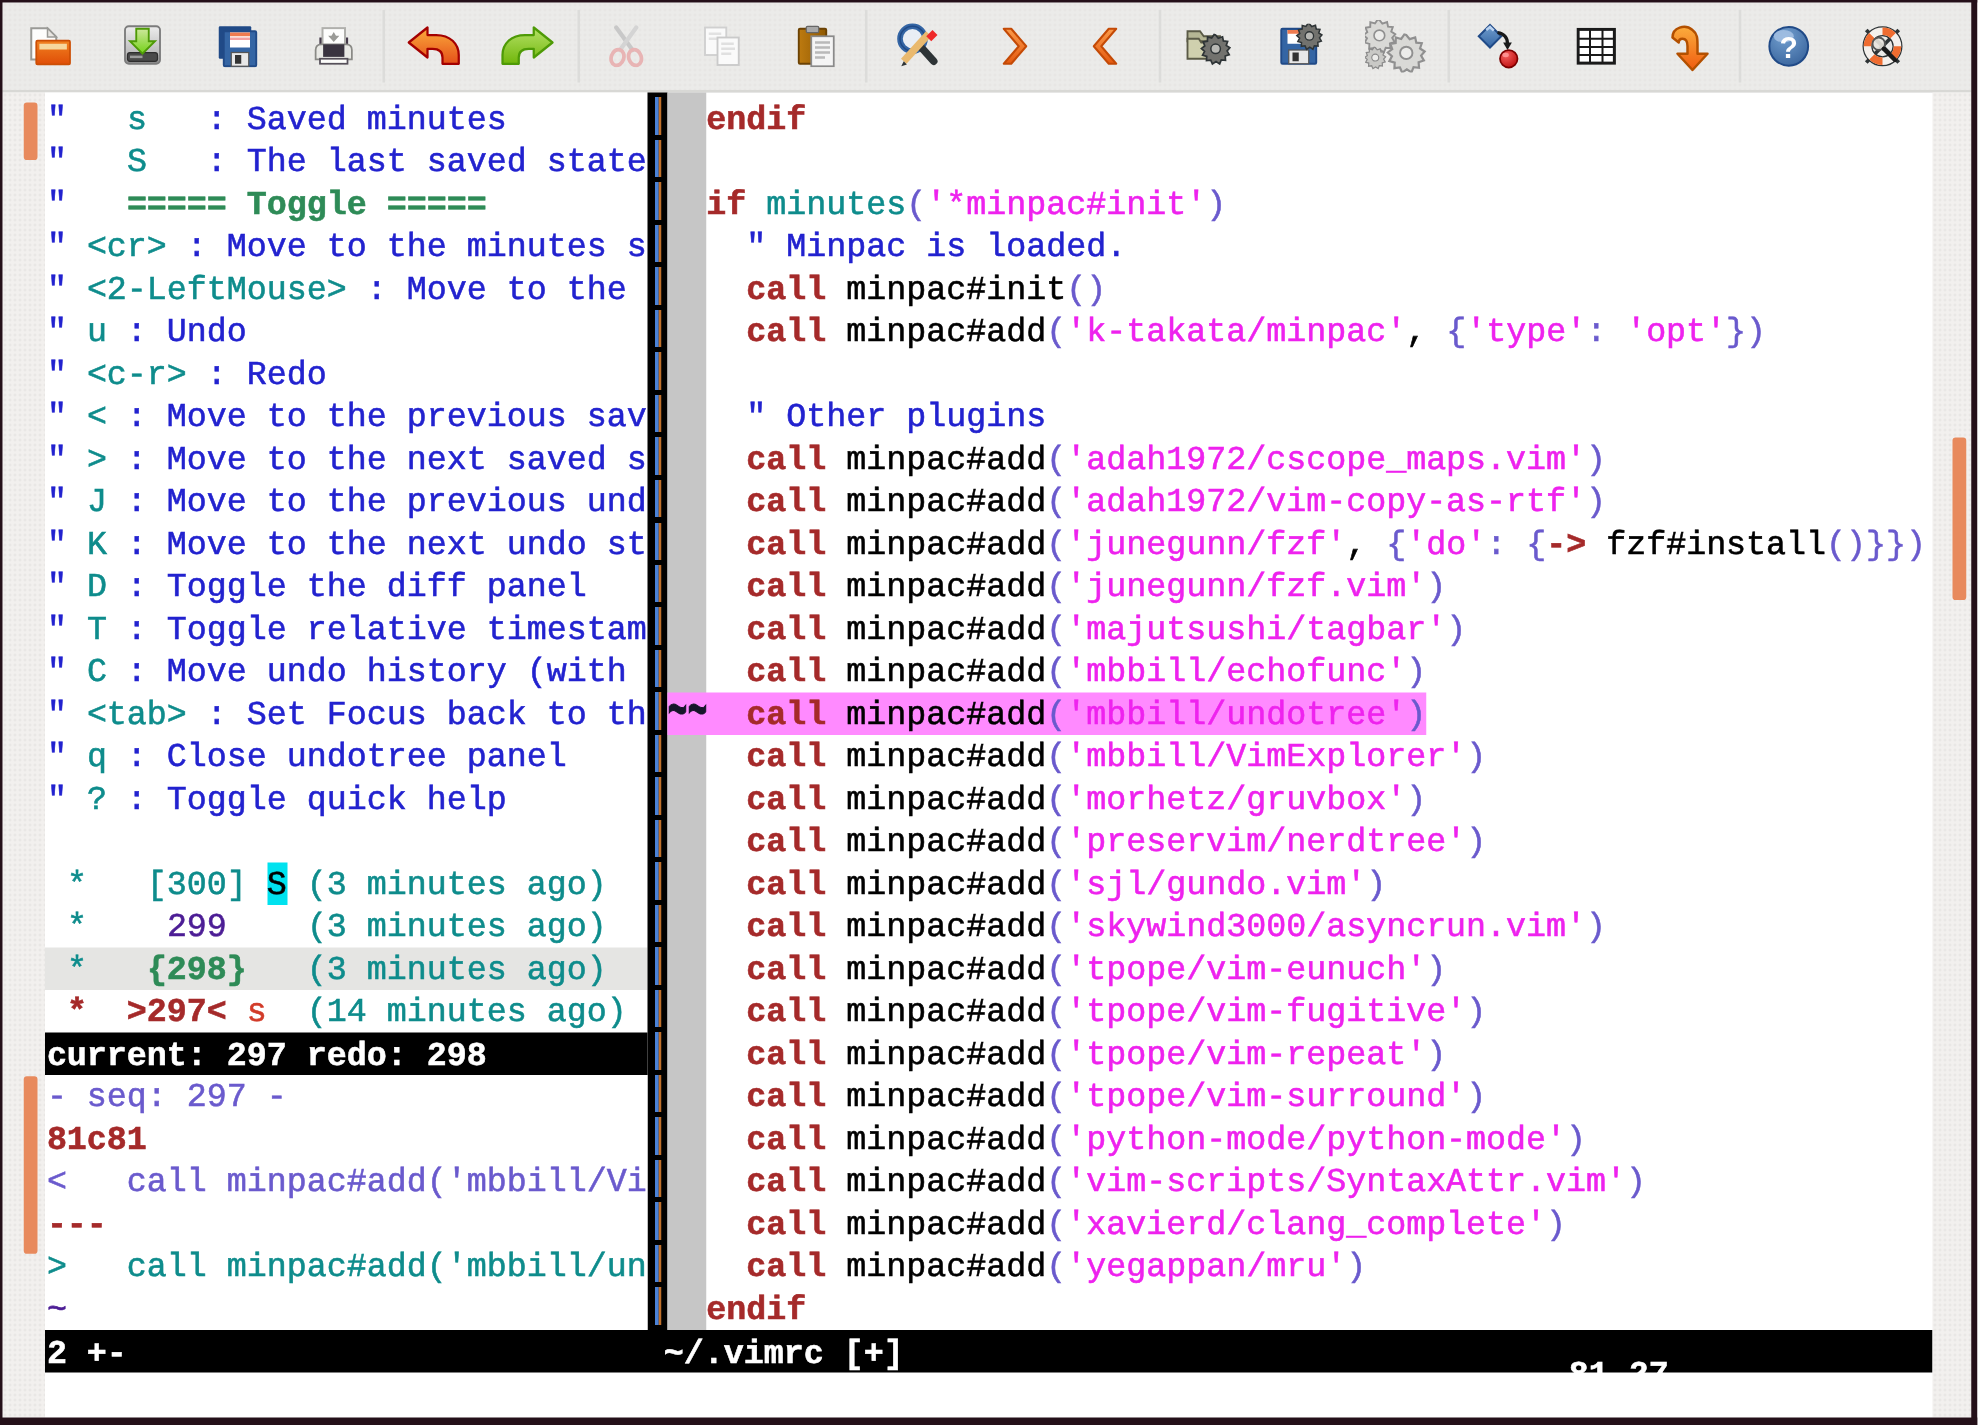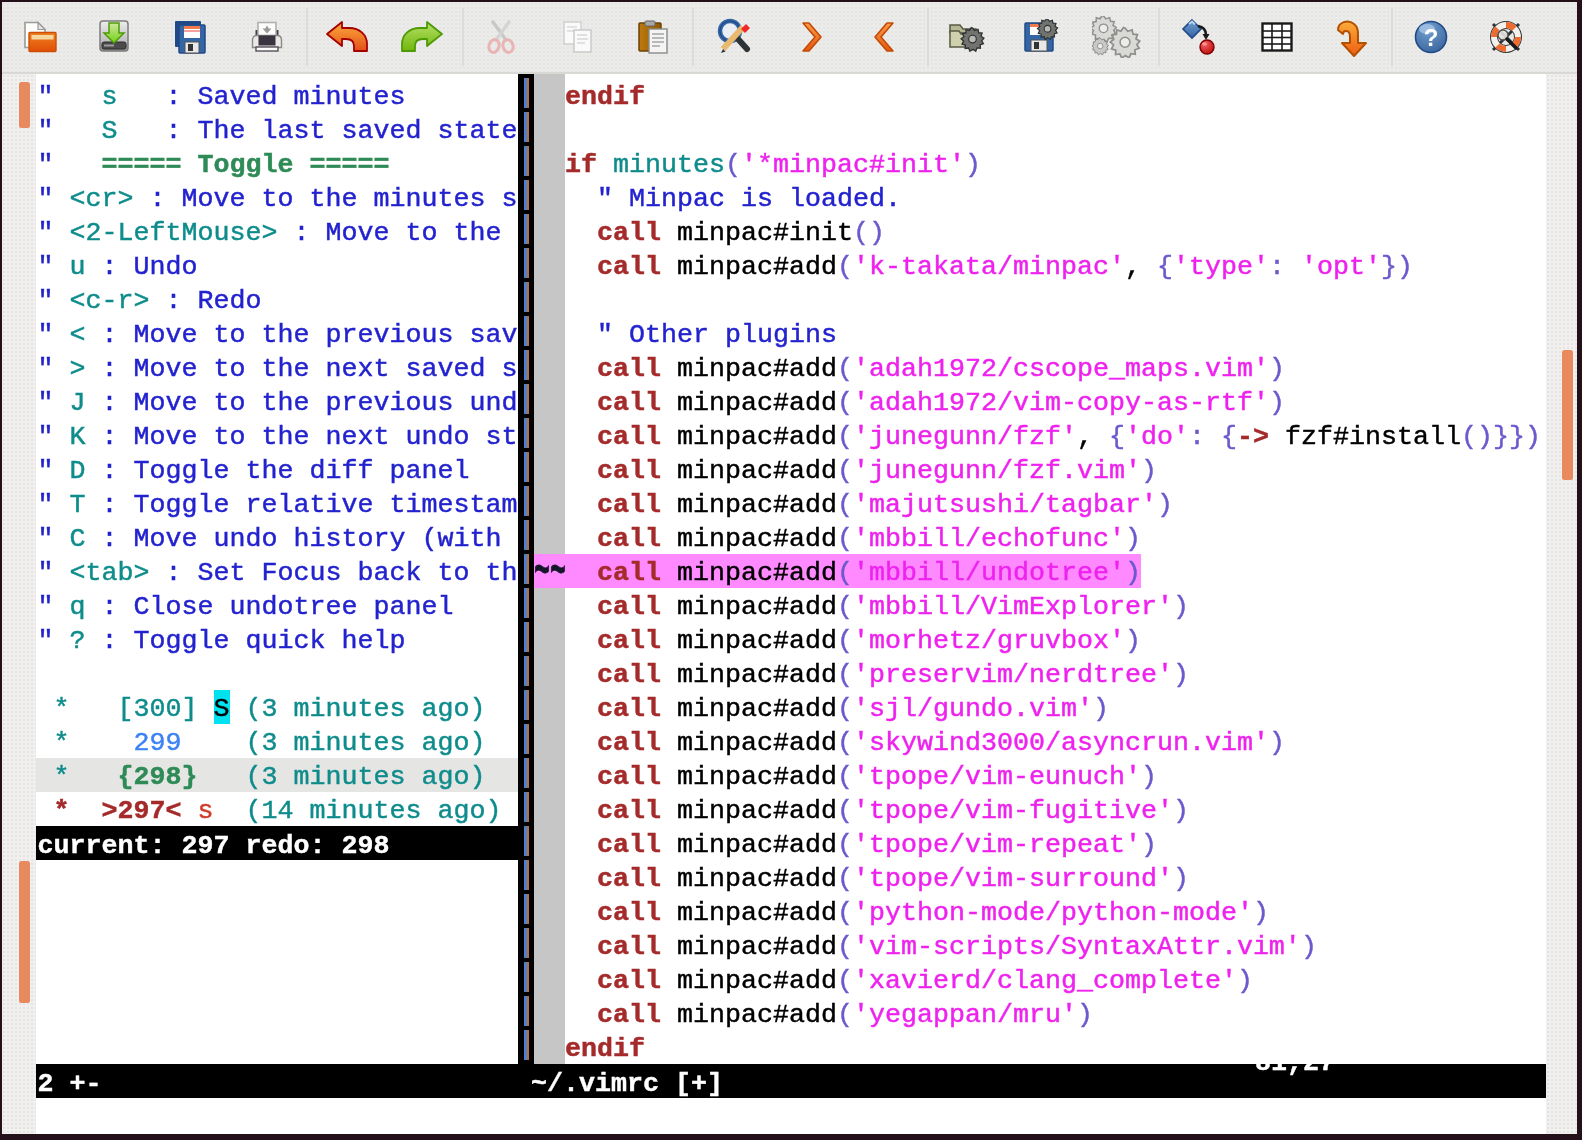--- a/index.html
+++ b/index.html
@@ -5,21 +5,21 @@
 #root{position:absolute;left:0;top:0;width:1582px;height:1140px;background:#fff;overflow:hidden}
 .abs{position:absolute}
 pre{margin:0;font:26.67px/34px "Liberation Mono",monospace;white-space:pre;letter-spacing:0;-webkit-text-stroke:0.45px currentColor}
 .cb{color:#2222cf}
 .ct{color:#0e8c8c}
 .cg{color:#2e8b57;font-weight:bold}
 .cr{color:#a52a2a;font-weight:bold}
 .cm{color:#ee22ee}
 .cs{color:#6a5acd}
 .cR{color:#d23b29}
-.cn{color:#3b82f6}
+.cn{color:#4c1d95}
 .cw{color:#fff;font-weight:bold}
 
 #curS{color:#000}
 .dots{background-image:radial-gradient(#e6e4e2 0.9px,transparent 0.9px);background-size:4px 4px}
 </style></head>
 <body>
 <div id="root">
 
 <div class="abs dots" style="left:2px;top:2px;width:1575px;height:72px;background-color:#ebebe9"></div>
 <div class="abs" style="left:2px;top:72px;width:1575px;height:2px;background:#d8d8d5"></div>
@@ -320,25 +320,33 @@
   <span class="cr">call</span> minpac#add<span class="cs">(</span><span class="cm">'python-mode/python-mode'</span><span class="cs">)</span>
   <span class="cr">call</span> minpac#add<span class="cs">(</span><span class="cm">'vim-scripts/SyntaxAttr.vim'</span><span class="cs">)</span>
   <span class="cr">call</span> minpac#add<span class="cs">(</span><span class="cm">'xavierd/clang_complete'</span><span class="cs">)</span>
   <span class="cr">call</span> minpac#add<span class="cs">(</span><span class="cm">'yegappan/mru'</span><span class="cs">)</span>
 <span class="cr">endif</span></pre>
 </div>
 
 <div class="abs" style="left:36px;top:826px;width:482px;height:34px;background:#000"></div>
 <pre class="abs cw" style="left:37.5px;top:829px">current: 297 redo: 298</pre>
 
+<div class="abs" style="left:36px;top:860px;width:482px;height:204px;overflow:hidden;background:#fff">
+<pre class="abs" style="left:1.5px;top:2px"><span class="cs">- seq: 297 -</span>
+<span class="cr">81c81</span>
+<span class="cs">&lt;   call minpac#add('mbbill/Vi</span>
+<span class="cr">---</span>
+<span class="ct">&gt;   call minpac#add('mbbill/un</span>
+<span class="cn">~</span></pre>
+</div>
 
 <div class="abs" style="left:36px;top:1064px;width:1510px;height:34px;background:#000"></div>
 <pre class="abs cw" style="left:37.5px;top:1067px">2 +-</pre>
 <pre class="abs cw" style="left:531px;top:1067px">~/.vimrc [+]</pre>
-<pre class="abs cw" style="left:1255px;top:1046px">81,27</pre>
+<pre class="abs cw" style="left:1255px;top:1084px">81,27</pre>
 <pre class="abs cw" style="left:1494px;top:1016px">36%</pre>
 
 <div class="abs dots" style="left:1546px;top:74px;width:31px;height:1060px;background-color:#f2f0ee"></div>
 <div class="abs" style="left:1562px;top:350px;width:11px;height:130px;background:#e88a5d;border-radius:2.5px"></div>
 
 <div class="abs" style="left:0;top:0;width:1582px;height:2px;background:#241019"></div>
 <div class="abs" style="left:0;top:0;width:2px;height:1140px;background:#241019"></div>
 <div class="abs" style="left:1577px;top:0;width:5px;height:1140px;background:#241019"></div>
 <div class="abs" style="left:0;top:1134px;width:1582px;height:6px;background:#241019"></div>
 

